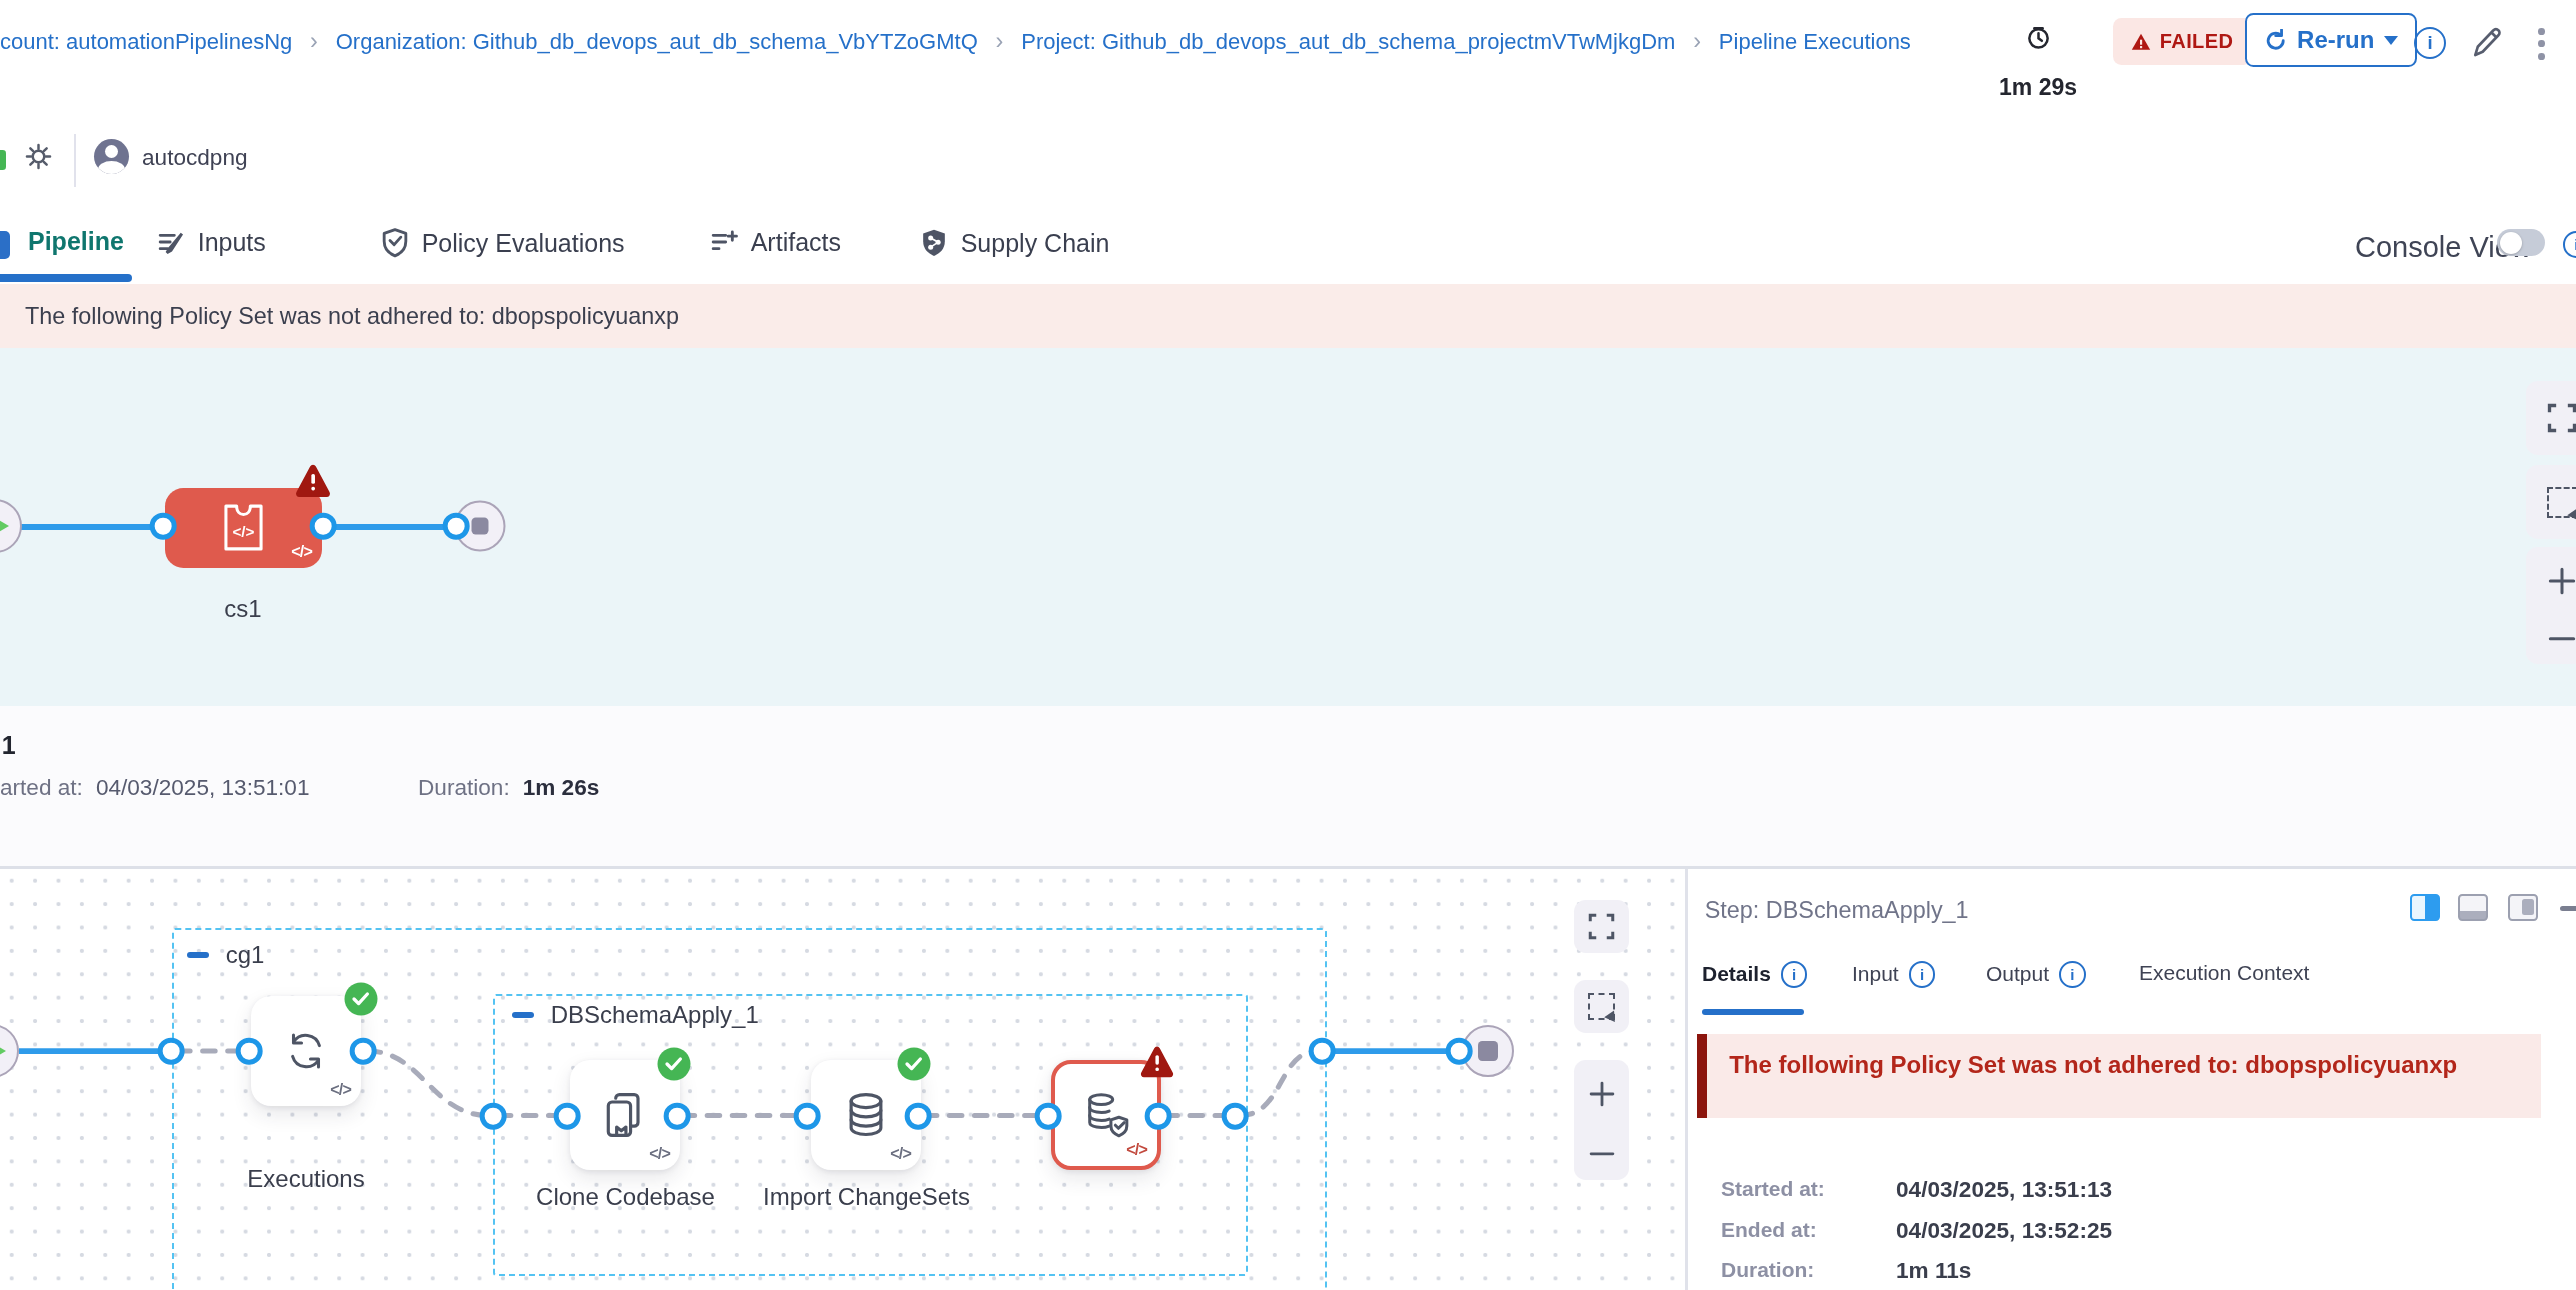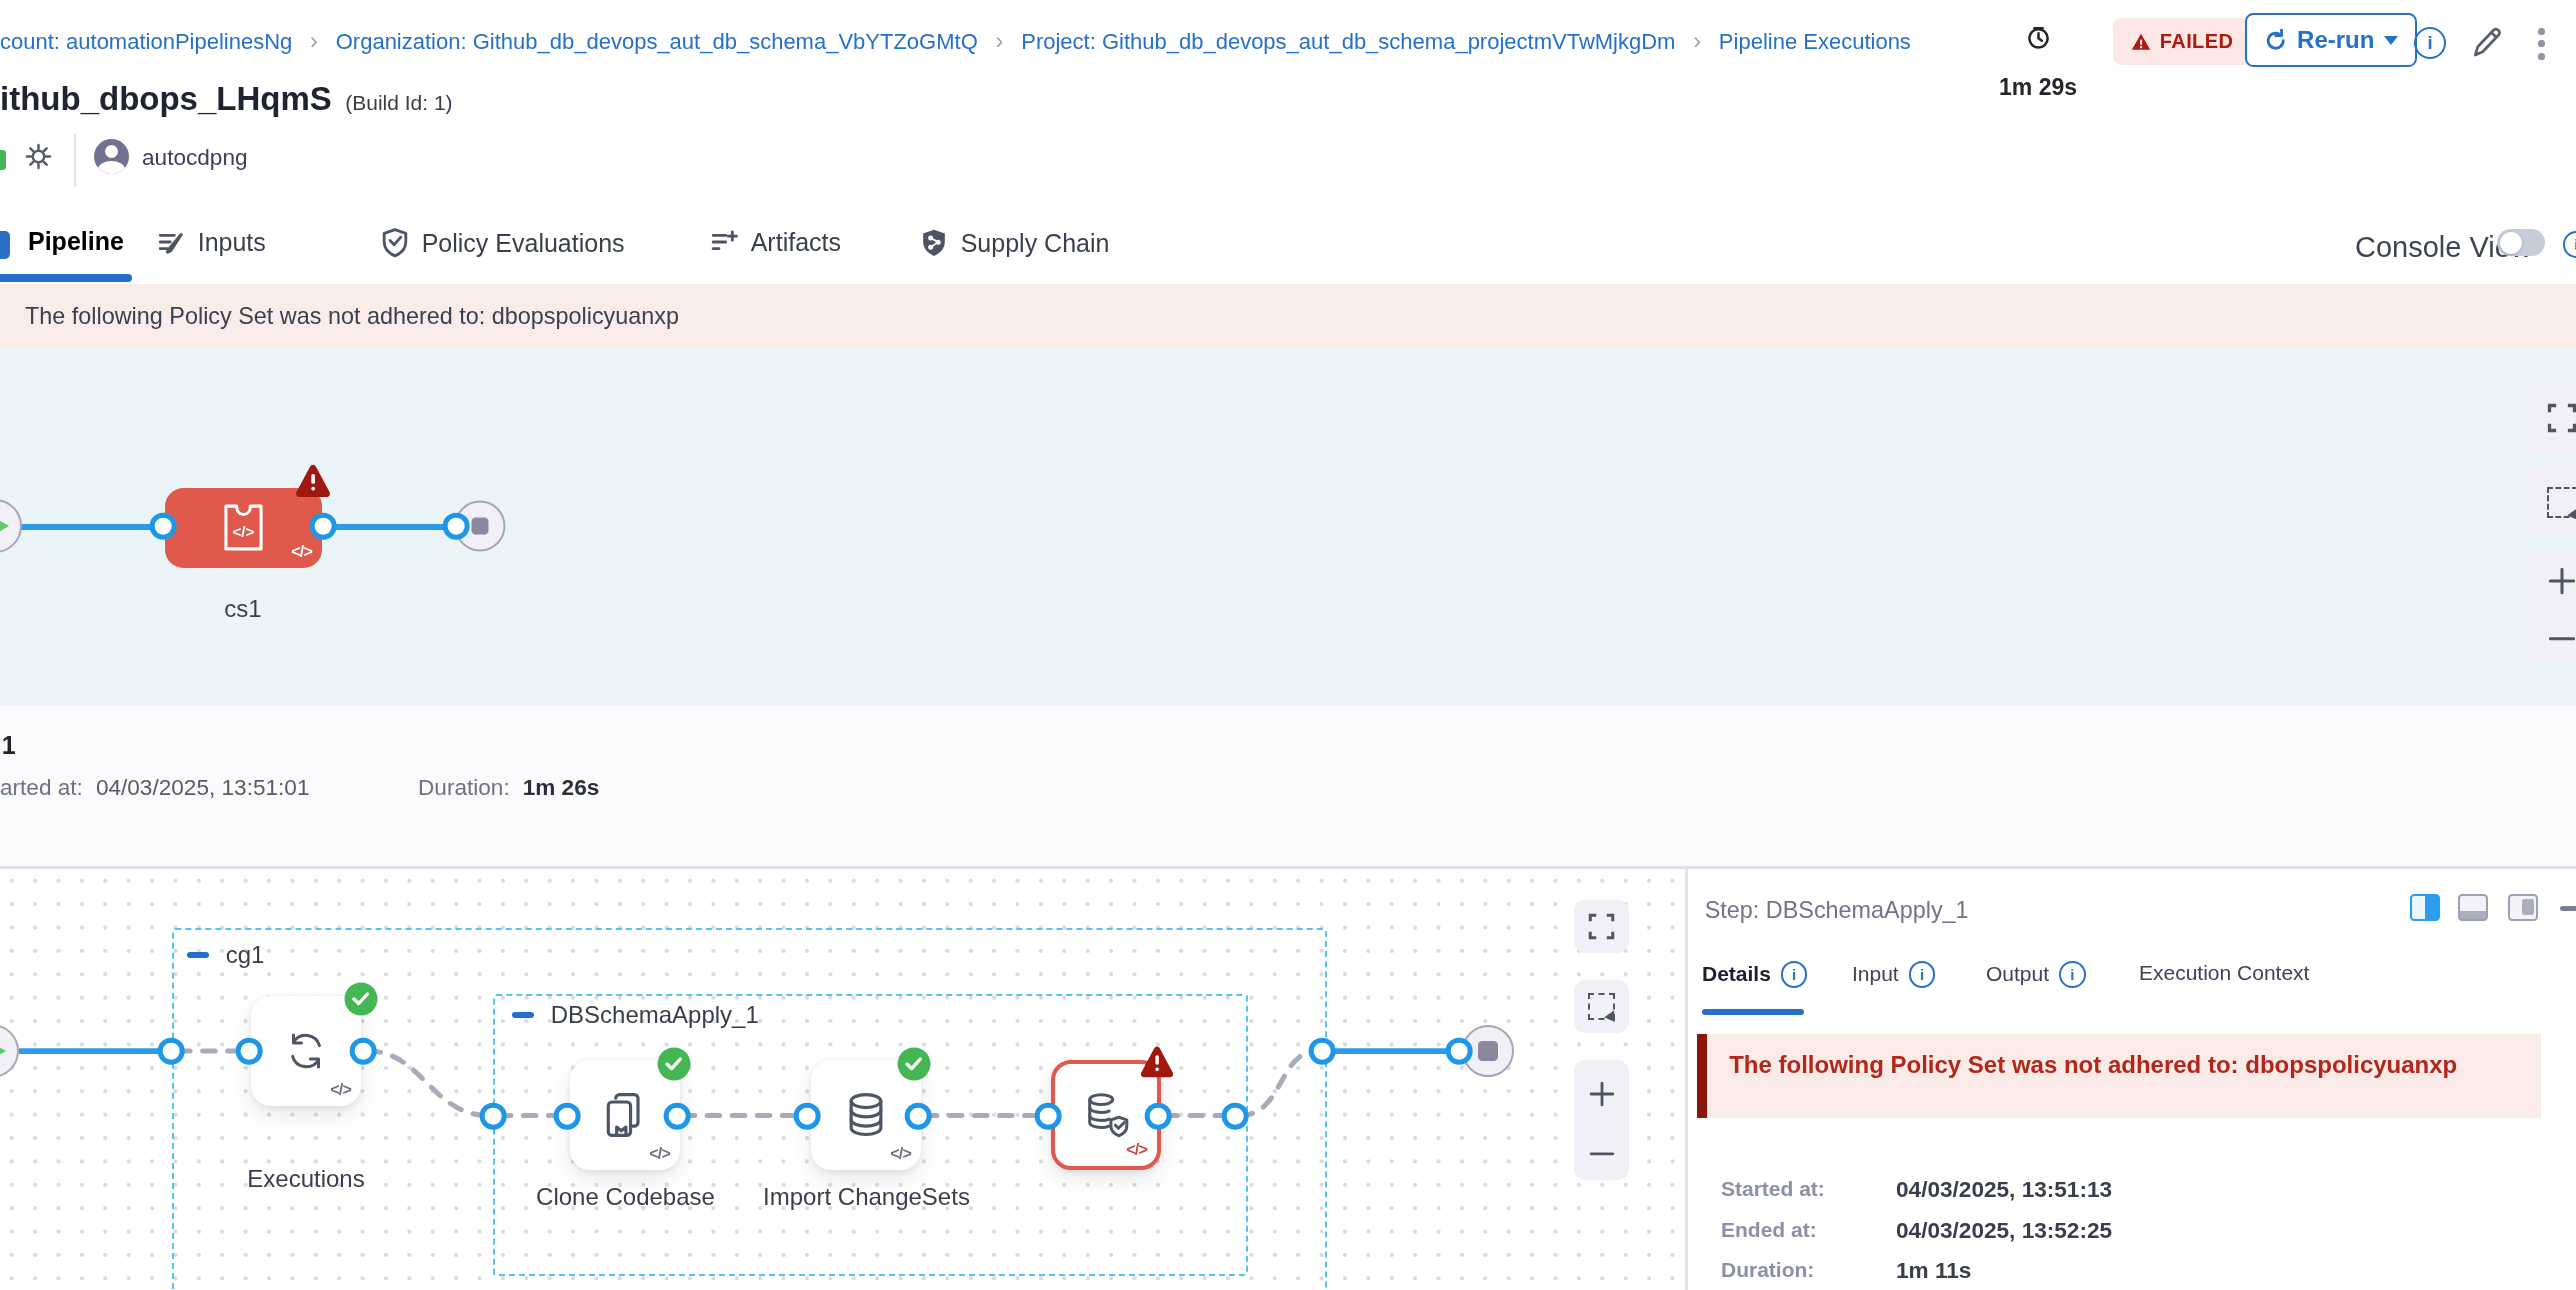--- a/index.html
+++ b/index.html
@@ -26,21 +26,21 @@
   .build-id{font-size:21px;font-weight:400;color:#3A3E4C;margin-left:13.4px;}
   .meta-green{position:absolute;left:0;top:150px;width:5.9px;height:20px;background:#45B654;border-radius:0 3.3px 3.3px 0;}
   .meta-divider{position:absolute;left:74px;top:134px;width:1.7px;height:53px;background:#E1E2EC;}
   .avatar{position:absolute;left:94px;top:139px;width:35px;height:35px;border-radius:50%;background:#6F7390;overflow:hidden;}
   .avatar::before{content:"";position:absolute;left:11px;top:5.9px;width:13.4px;height:13.4px;border-radius:50%;background:#fff;}
   .avatar::after{content:"";position:absolute;left:4.2px;top:22px;width:27px;height:16.7px;border-radius:50% 50% 0 0;background:#fff;}
   .username{position:absolute;left:142px;top:145px;font-size:22.6px;color:#3F4254;}
   
   .tabsbar{position:absolute;left:0;top:209px;width:2576px;height:75px;background:#fff;}
   .tab{position:absolute;top:18.4px;display:flex;align-items:center;gap:11.7px;font-size:25px;color:#3A3F4F;cursor:pointer;}
-  .tab.active{color:#000000;font-weight:700;}
+  .tab.active{color:#0f766e;font-weight:700;}
   .tab-underline{position:absolute;left:0;top:65px;width:132px;height:7.5px;background:#2570C9;border-radius:0 5px 5px 0;}
   .console-view{position:absolute;left:2355px;top:22px;font-size:29px;color:#3F4455;}
   .toggle{position:absolute;left:2497px;top:20px;width:48px;height:27px;border-radius:13.4px;background:#C6CCD8;cursor:pointer;}
   .toggle-knob{position:absolute;left:2.5px;top:2.5px;width:22px;height:22px;border-radius:50%;background:#fff;
                box-shadow:0 0.8px 2.5px rgba(0,0,0,.25);}
   .info-badge{display:inline-flex;align-items:center;justify-content:center;width:22.6px;height:22.6px;
               border:2.1px solid #2570C9;border-radius:50%;color:#2570C9;font-size:15px;font-weight:700;}
   .info-badge::before{content:"i";}
   
   .banner{position:absolute;left:0;top:284px;width:2576px;height:64px;background:#FAECE9;
@@ -151,23 +151,20 @@
       <path d="M10 40 L13 30 L32 10 a4 4 0 0 1 6 0 l0 0 a4 4 0 0 1 0 6 L19 36 Z M30 13 L36 19" fill="none" stroke="#575D6E" stroke-width="3.2" stroke-linejoin="round"></path>
     </svg>
   </div>
 
   <div class="icon-btn kebab" style="left:2538px;top:22px;">
     <span></span>
       <span></span>
       <span></span>
   </div>
 
-  <div class="page-title">
-    <span>ithub_dbops_LHqmS</span><span class="build-id">(Build Id: 1)</span>
-  </div>
 
   <div class="meta-green"></div>
 
   <div class="icon-btn" style="left:22px;top:140px;">
     <svg width="33" height="33" viewBox="0 0 40 40">
       <g stroke="#565C6B" stroke-width="3" fill="none">
         <circle cx="20" cy="20" r="7"></circle>
         <path d="M20 6 V11 M20 29 V34 M6 20 H11 M29 20 H34 M10.1 10.1 L13.6 13.6 M26.4 26.4 L29.9 29.9 M29.9 10.1 L26.4 13.6 M13.6 26.4 L10.1 29.9" stroke-linecap="round"></path>
       </g>
     </svg>

